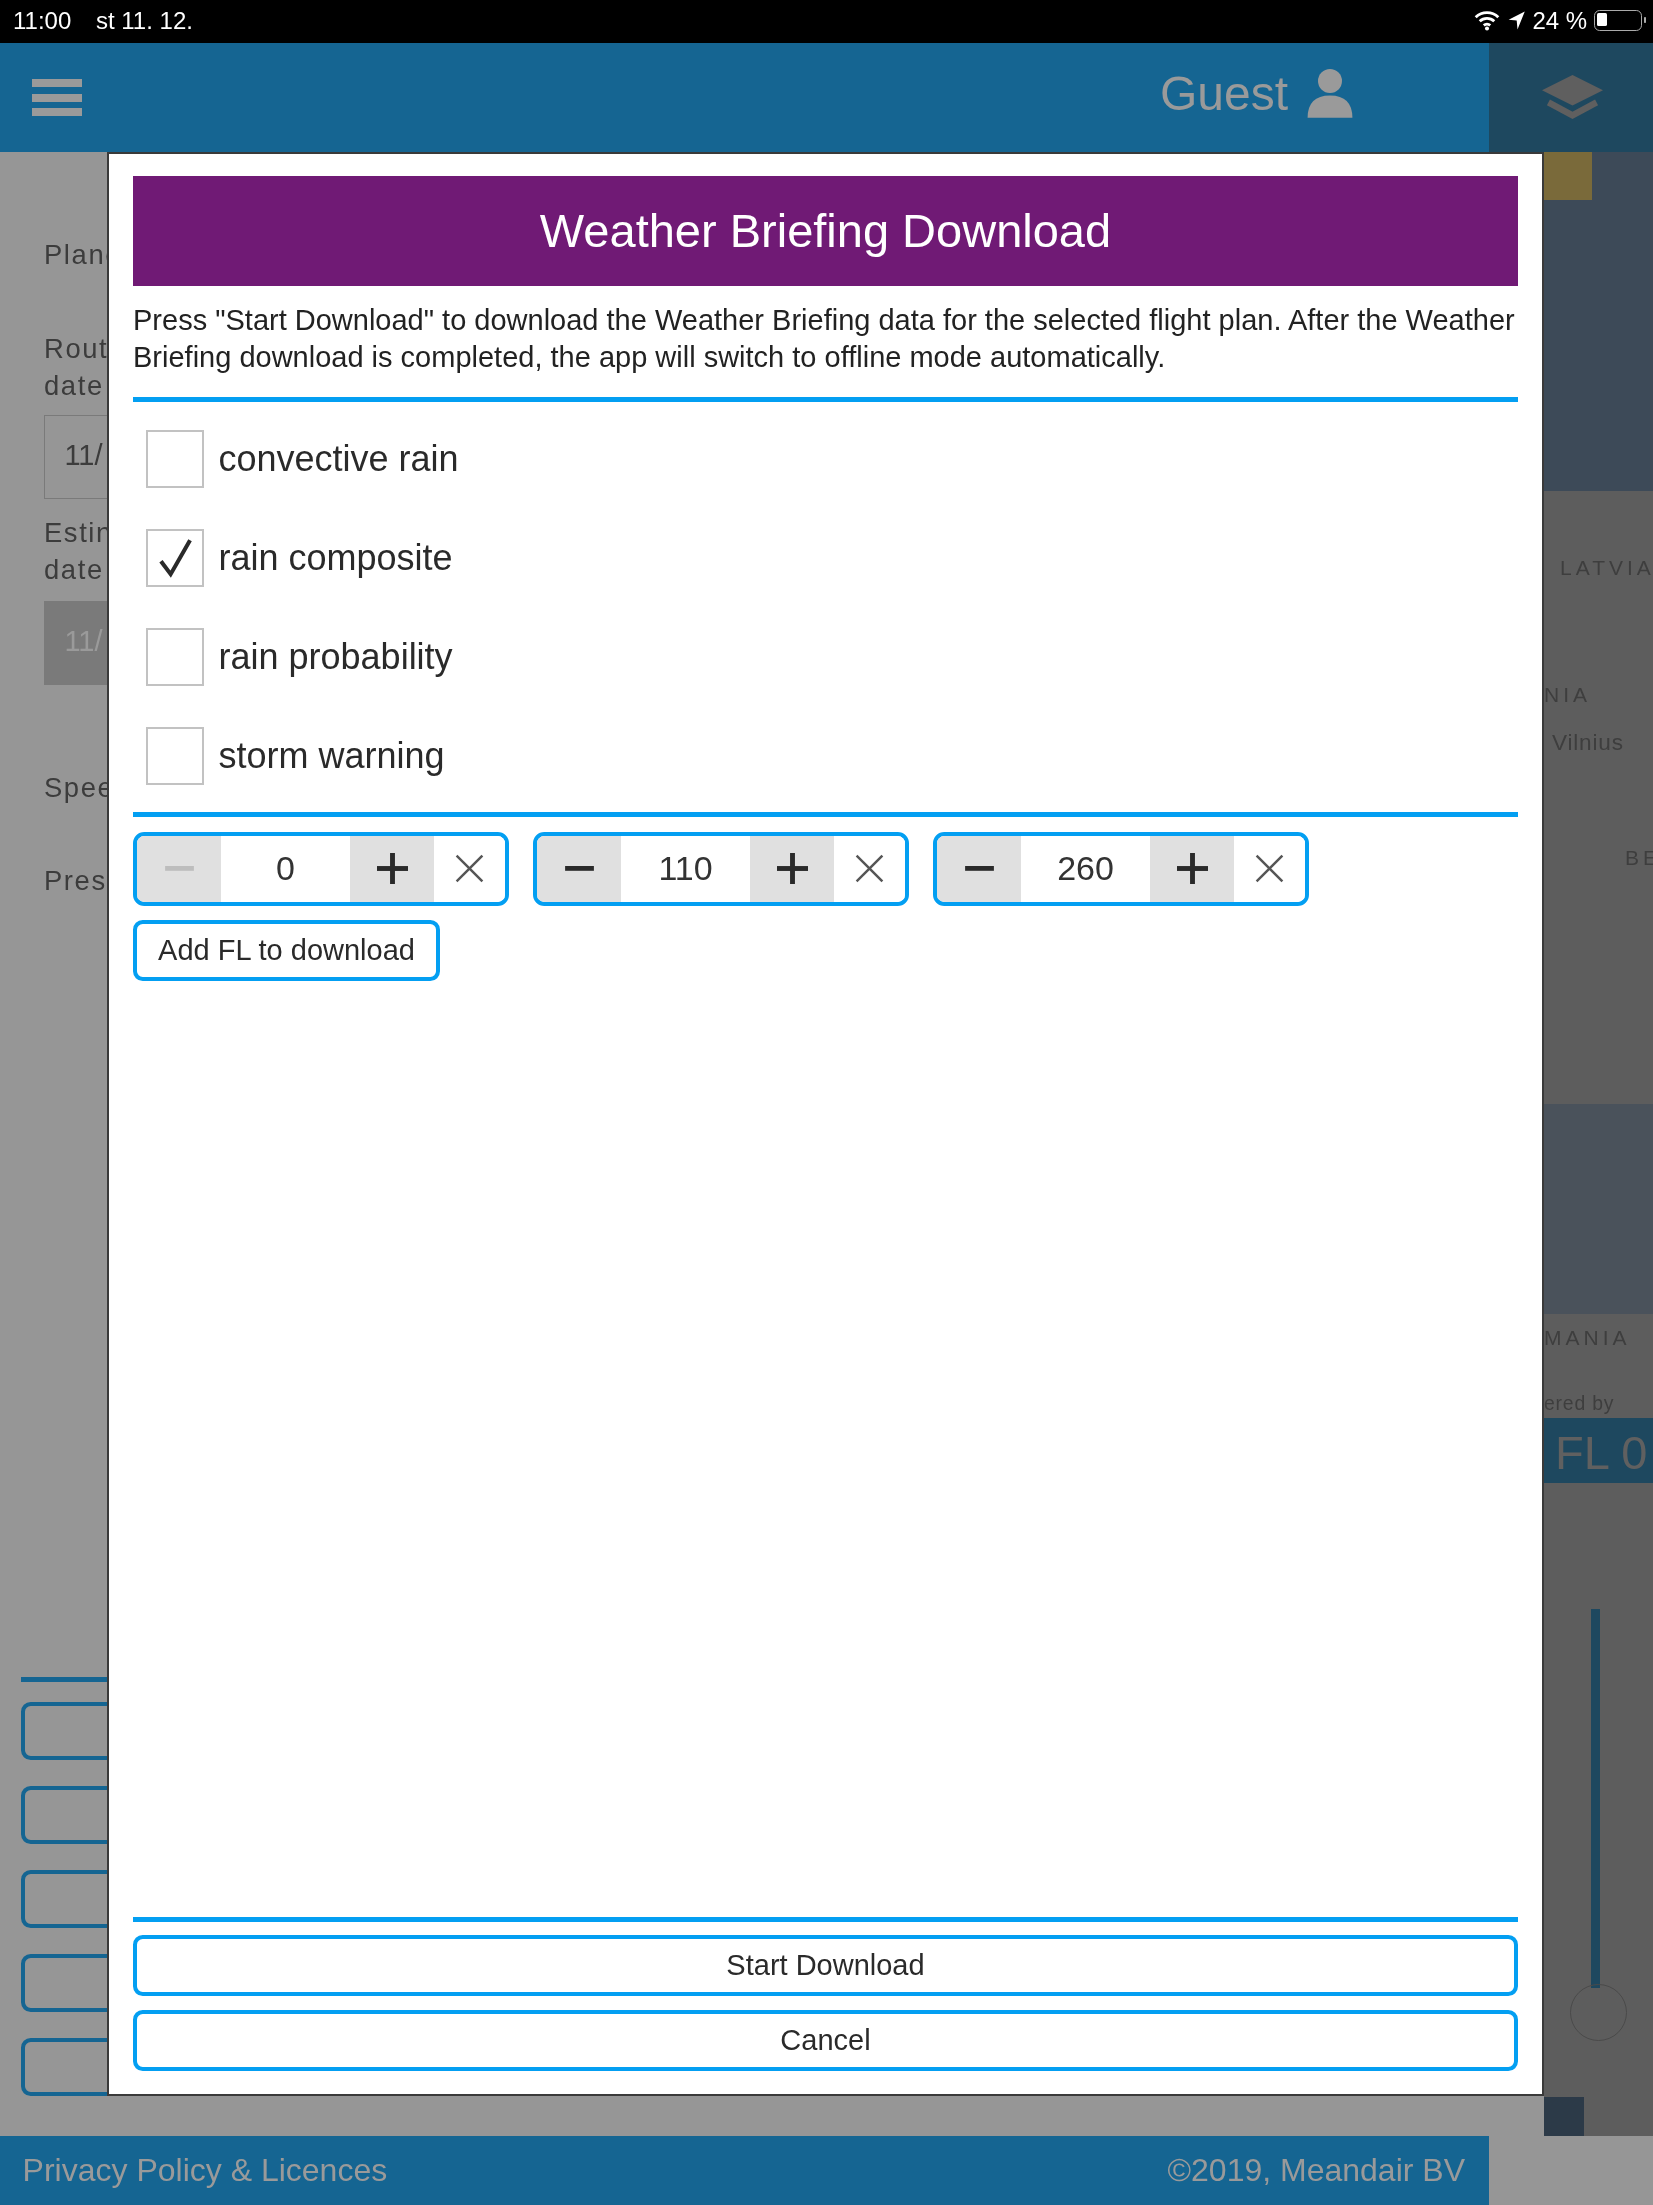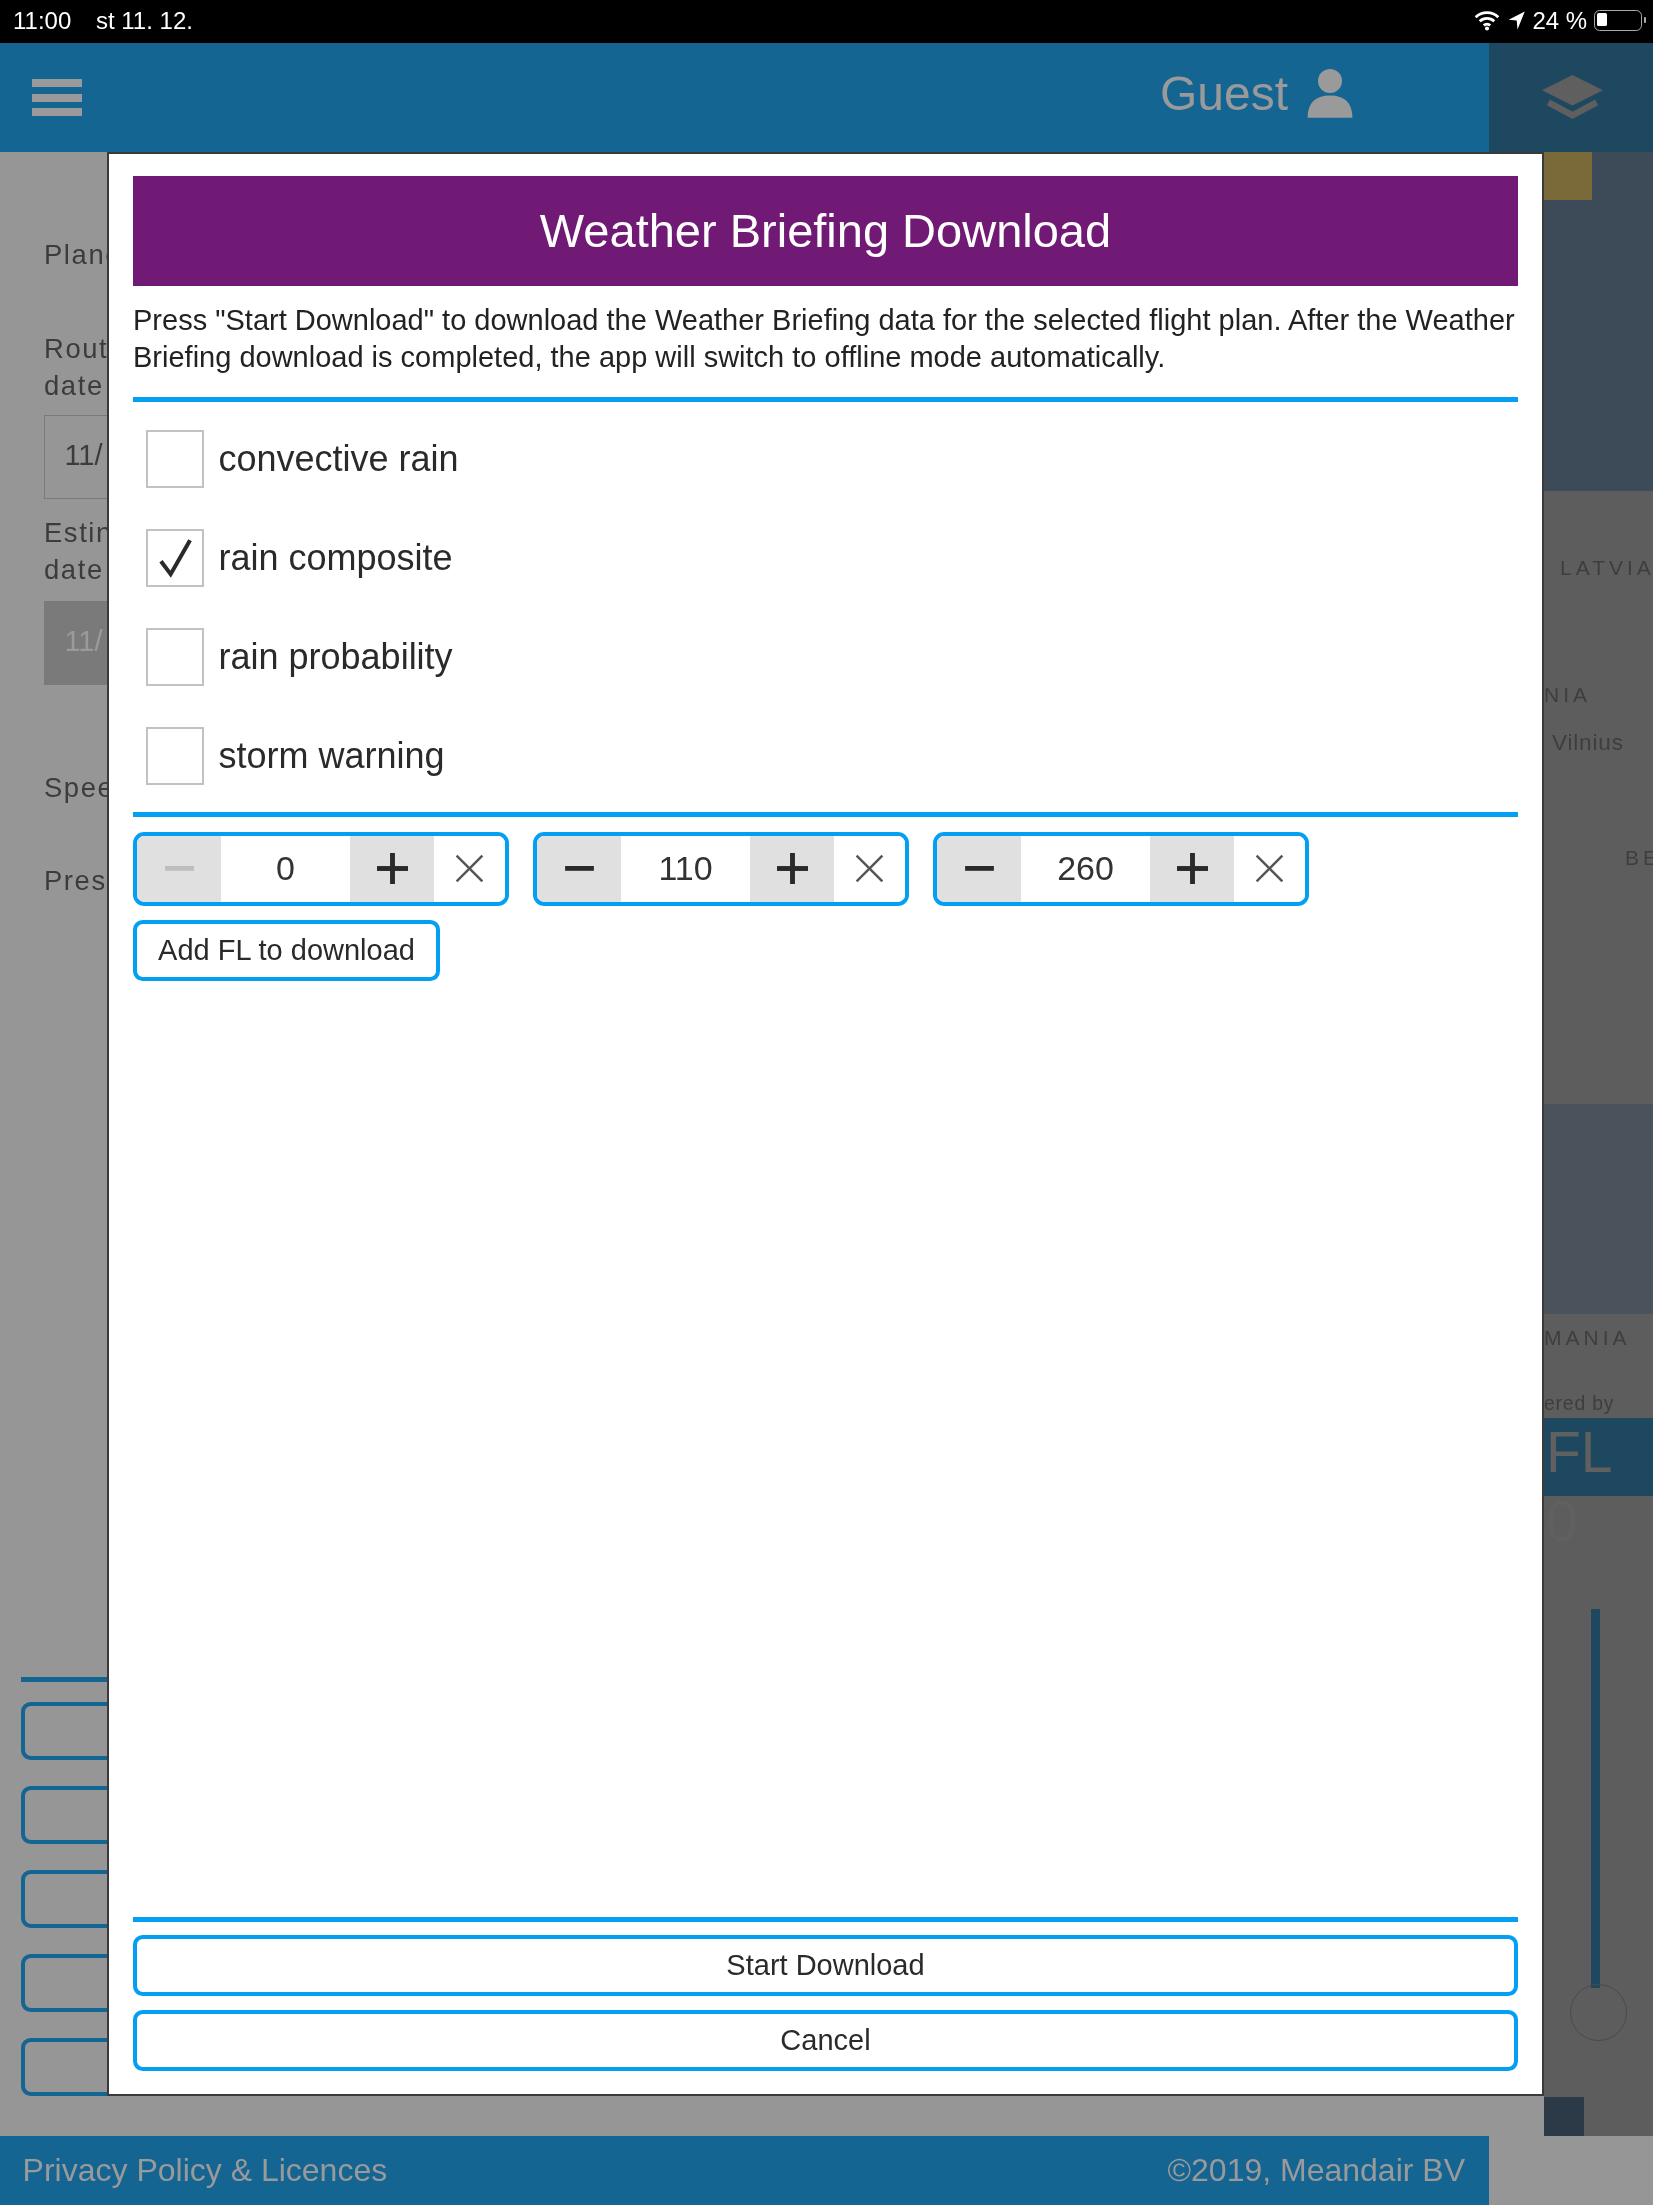--- a/index.html
+++ b/index.html
@@ -30,21 +30,21 @@
   .bgform .inp.dis { background:#7a7a7a; color:#9a9a9a; }
   .bgform .bgbtn { position:absolute; left:21px; width:113px; height:58px; border:4.8px solid #156592; border-radius:9.7px; box-sizing:border-box; }
   .bgform .bgline { position:absolute; left:21px; width:113px; height:4.8px; background:#156592; }
 
   
   .mapstrip { position:absolute; left:1544px; top:152px; width:109px; height:1984px; background:#5d5d5d; overflow:hidden; }
   .mapstrip .water { position:absolute; left:0; top:0; width:109px; height:339px; background:#3d4a58; }
   .mapstrip .yellow { position:absolute; left:0; top:0; width:48px; height:48px; background:#7a6a3a; }
   .mapstrip .blob { position:absolute; left:0; top:952px; width:109px; height:210px; background:#4a525b; }
   .mapstrip .maptxt { position:absolute; color:#3e3e3e; font-size:21px; letter-spacing:4px; }
-  .mapstrip .flbadge { position:absolute; left:0; top:1266px; width:109px; height:78px; background:#1e485f; color:#606060; font-size:57px; padding-left:2px; box-sizing:border-box; line-height:69px; }
+  .mapstrip .flbadge { position:absolute; left:0; top:1266px; width:109px; height:65px; background:#1e485f; color:#606060; font-size:47px; padding-left:11px; box-sizing:border-box; line-height:69px; }
   .mapstrip .slider { position:absolute; left:47px; top:1457px; width:9px; height:379px; background:#1e485f; }
   .mapstrip .knob { position:absolute; left:26px; top:1832px; width:57px; height:57px; border:1.6px solid #4a4a4a; border-radius:50%; box-sizing:border-box; }
   .mapstrip .route { position:absolute; left:0; top:1945px; width:40px; height:39px; background:#2c3a48; }
 
   
   .footer { position:absolute; left:0; top:2136px; width:1489px; height:69px; background:#156592; color:#9a9a9a; font-size:32px; }
   .footer .l { position:absolute; left:22.6px; top:16px; }
   .footer .r { position:absolute; right:24px; top:16px; }
 
   

